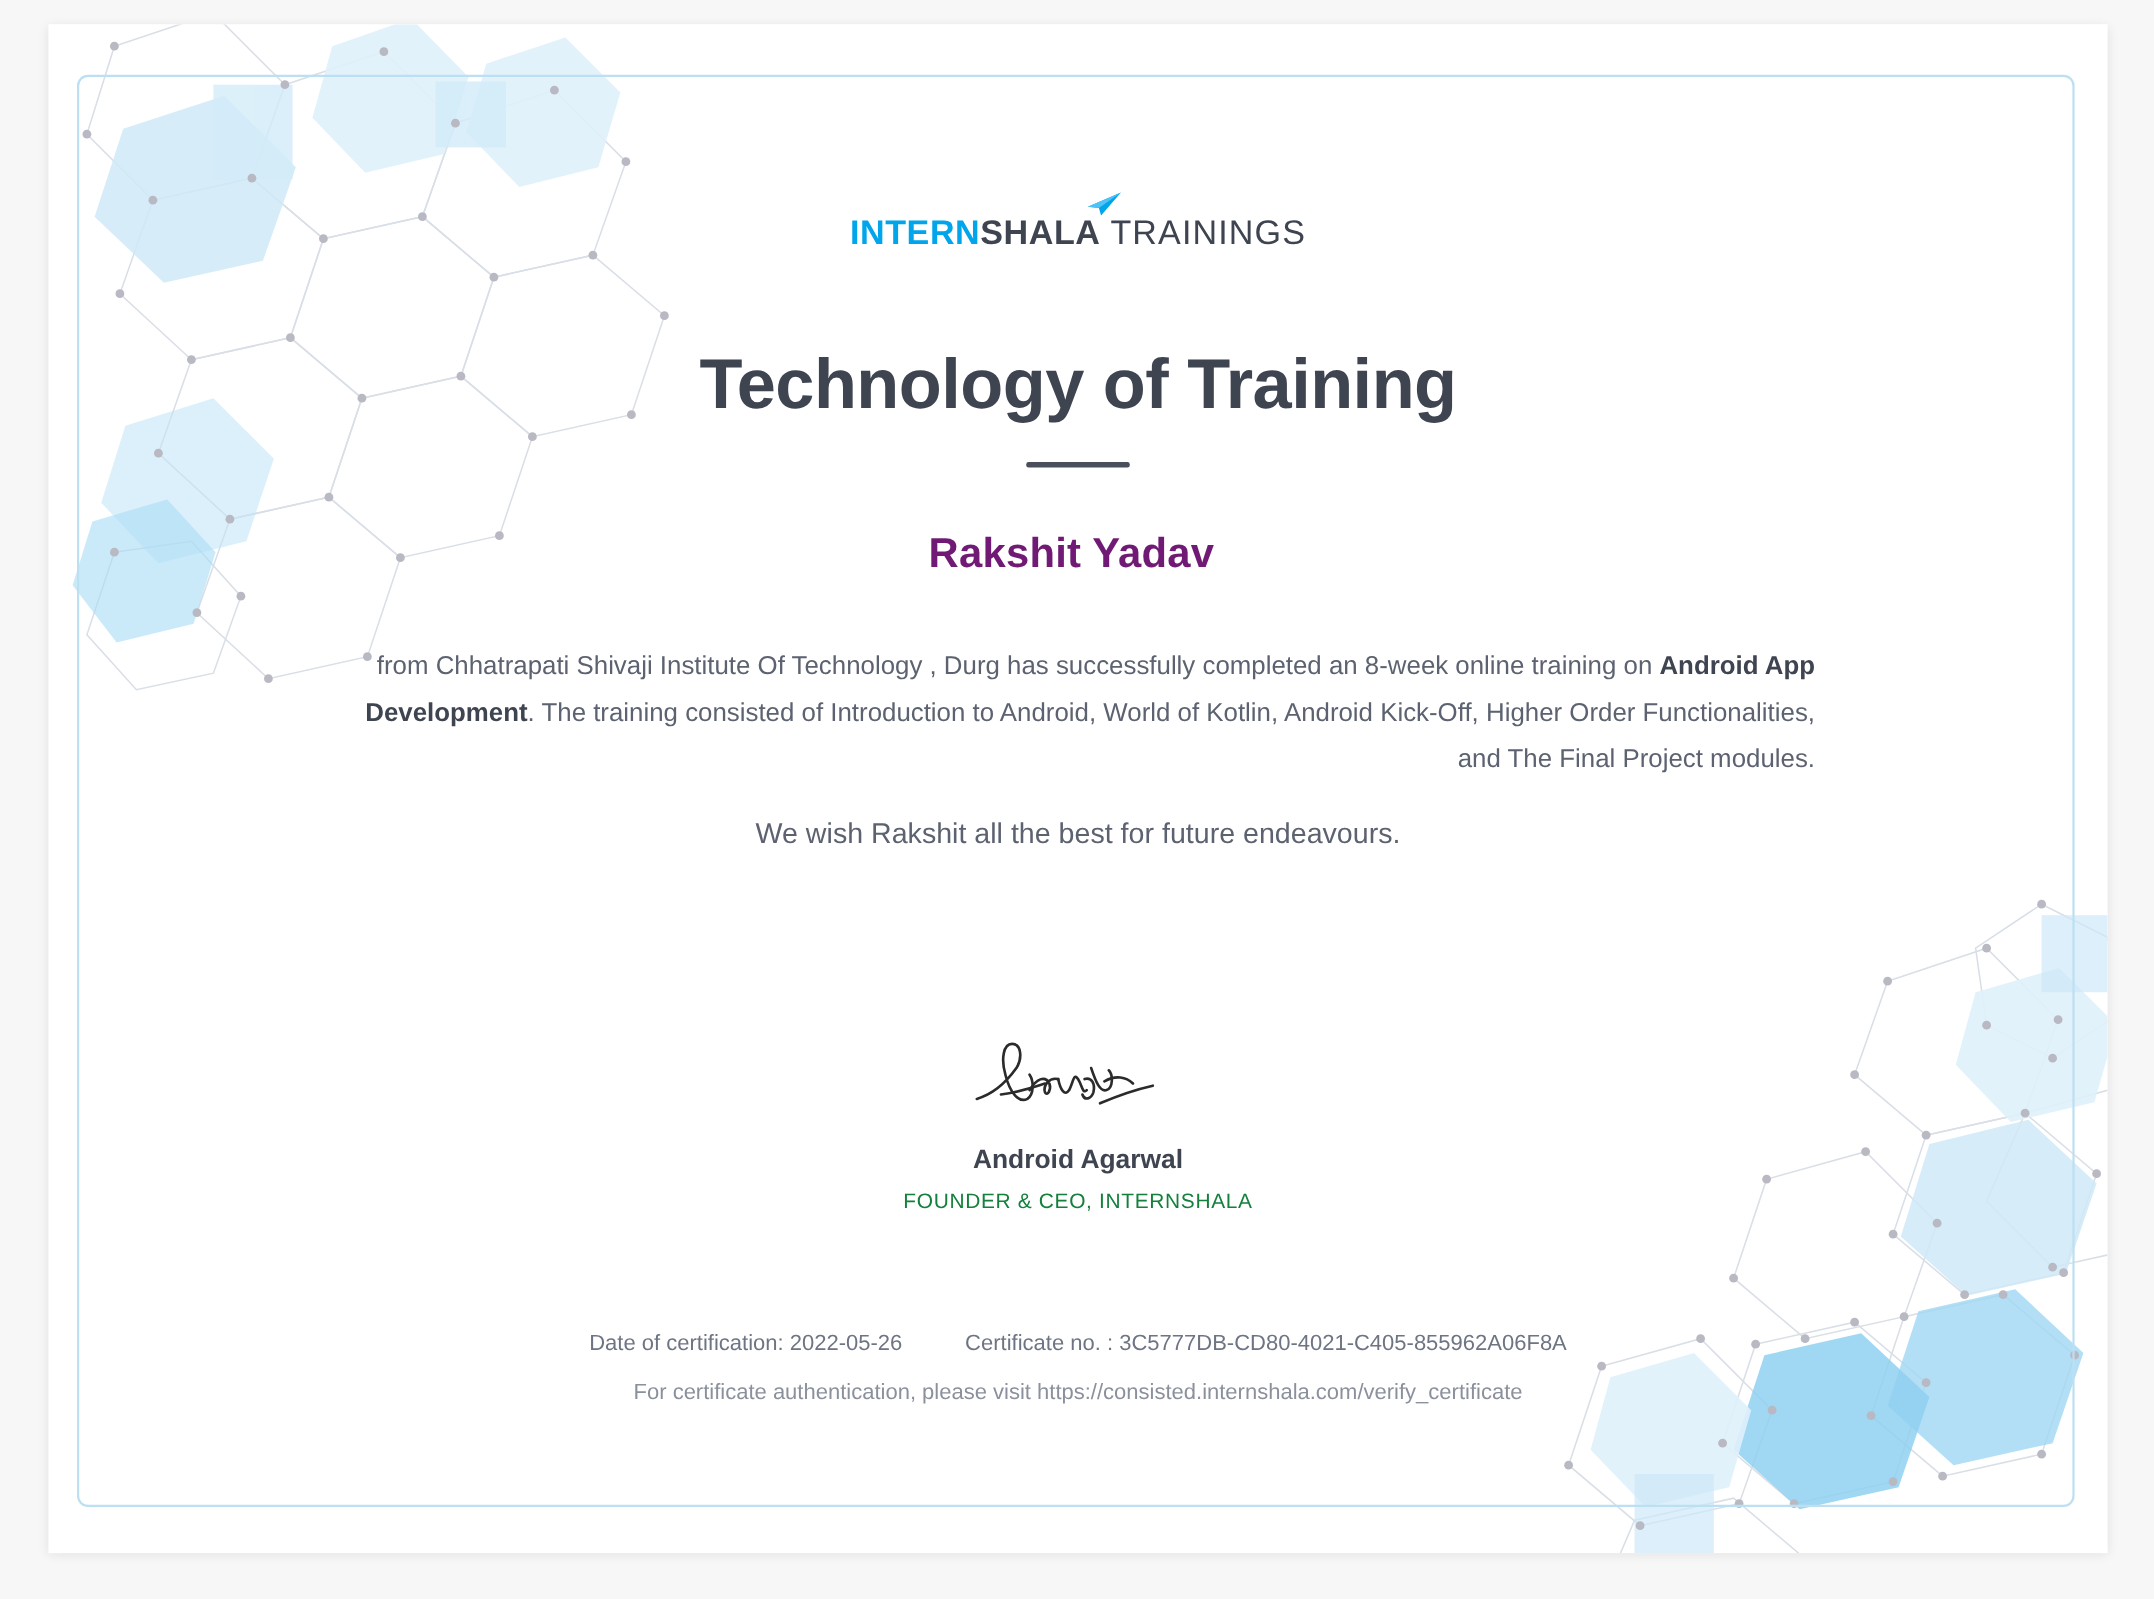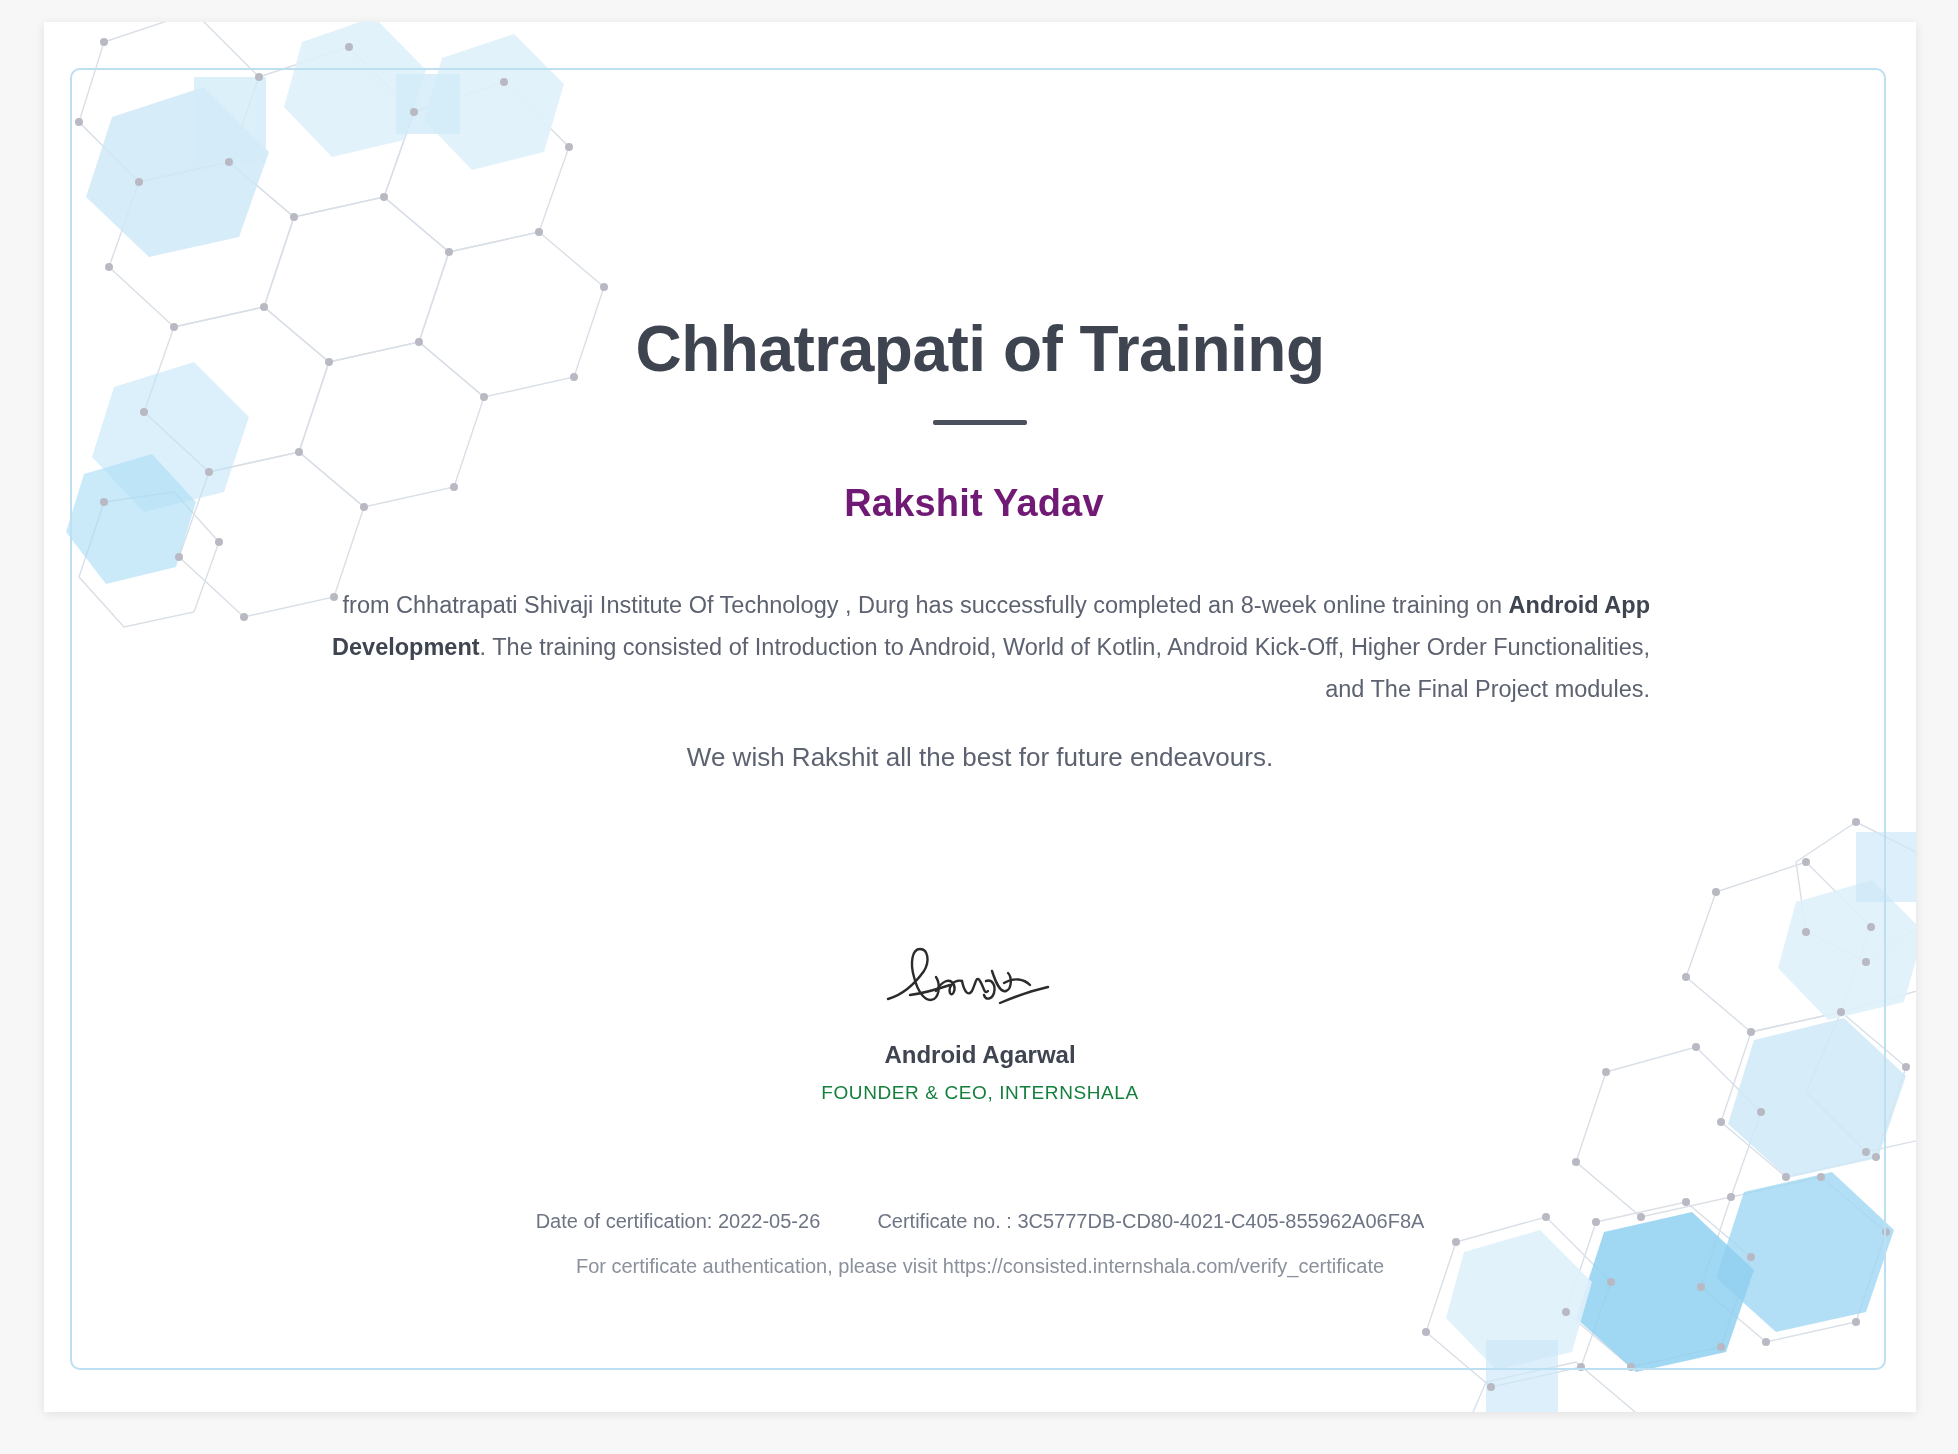--- a/index.html
+++ b/index.html
@@ -316,22 +316,31 @@
         <circle cx="425" cy="575" r="4"></circle>
           <circle cx="335" cy="595" r="4"></circle>
         <circle cx="270" cy="540" r="4"></circle>
       </g>
     </svg>
 
     <div class="inner-border"></div>
 
     <div class="content">
 
-
-      <div class="title">Chhatrapati of Training</div>
+      <div class="logo">
+        <div class="logo-text">
+          <svg class="plane" viewBox="0 0 34 24">
+            <path d="M2 14 L32 1 L14 22 L12 15 Z" fill="#00a5ec"></path>
+            <path d="M2 14 L32 1 L12 15 Z" fill="#4fc3f7"></path>
+          </svg>
+          <span class="intern">INTERN</span><span class="shala">SHALA</span><span class="trainings"> TRAININGS</span>
+        </div>
+      </div>
+
+      <div class="title">Technology of Training</div>
       <div class="rule"></div>
 
       <div class="recipient">Rakshit Yadav</div>
 
       <div class="body-text">
         <span>from Chhatrapati Shivaji Institute Of Technology , Durg has successfully completed an 8-week online training on </span><b>Android App Development</b><span>. The training consisted of Introduction to Android, World of Kotlin, Android Kick-Off, Higher Order Functionalities, and The Final Project modules.</span>
       </div>
 
       <div class="wish">We wish Rakshit all the best for future endeavours.</div>
 

